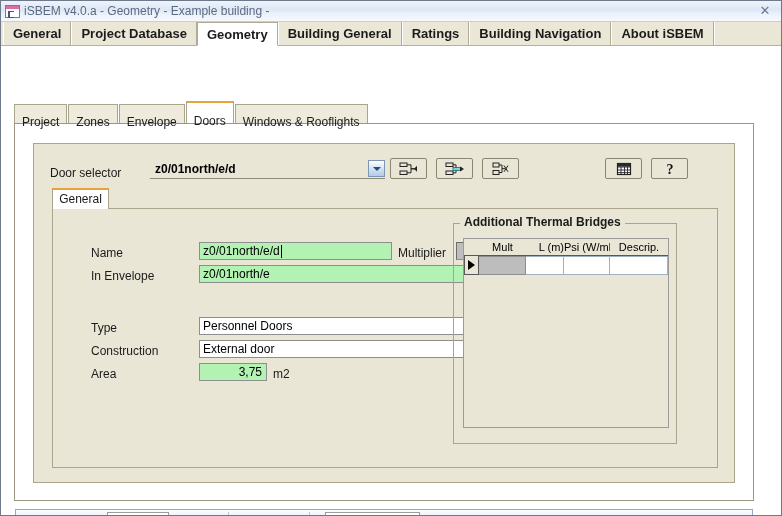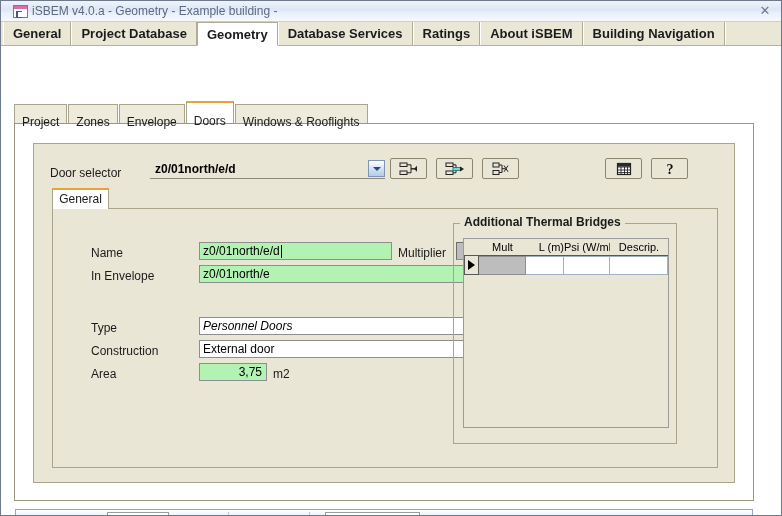--- a/index.html
+++ b/index.html
@@ -25,21 +25,21 @@
   }
 
   
   .titlebar {
     position: relative;
     height: 21px;
     background: linear-gradient(to bottom, #eef3fb 0%, #dde7f5 45%, #e9f0fa 60%, #f6f9fd 100%);
     border-bottom: 1px solid #c3cede;
     display: flex;
     align-items: center;
-    padding-left: 12px;
+    padding-left: 4px;
     box-sizing: border-box;
   }
   .win-icon {
     width: 15px;
     height: 13px;
     margin-right: 4px;
     border: 1px solid #9b6b85;
     background: #ffffff;
     position: relative;
     box-sizing: border-box;
@@ -521,24 +521,24 @@
   <div class="titlebar">
     <div class="win-icon"></div>
     <div class="win-title">iSBEM v4.0.a - Geometry - Example building -</div>
     <div class="win-close">✕</div>
   </div>
 
   <div class="main-tabs">
     <div class="main-tab">General</div>
     <div class="main-tab">Project Database</div>
     <div class="main-tab active">Geometry</div>
-    <div class="main-tab">Database Services</div>
+    <div class="main-tab">Building General</div>
     <div class="main-tab">Ratings</div>
+    <div class="main-tab">Building Navigation</div>
     <div class="main-tab">About iSBEM</div>
-    <div class="main-tab">Building Navigation</div>
     <div class="main-tabs-filler"></div>
   </div>
 
   <div class="body-area">
 
     <div class="sub-tabs">
       <div class="sub-tab">Project</div>
       <div class="sub-tab">Zones</div>
       <div class="sub-tab">Envelope</div>
       <div class="sub-tab active">Doors</div>
@@ -607,21 +607,21 @@
 
           <div class="fld-label" style="left:38px; top:60px;">In Envelope</div>
           <div class="combo-field green" style="left:146px; top:56px; width:294px;">
             <div class="val">z0/01north/e</div>
             <div class="combo-arrow">
                 <i></i>
               </div>
           </div>
 
           <div class="fld-label" style="left:38px; top:112px;">Type</div>
-          <div class="combo-field" style="left:146px; top:108px; width:294px;font-style:italic;">
+          <div class="combo-field" style="left:146px; top:108px; width:294px;">
             <div class="val">Personnel Doors</div>
             <div class="combo-arrow">
                 <i></i>
               </div>
           </div>
 
           <div class="fld-label" style="left:38px; top:135px;">Construction</div>
           <div class="combo-field" style="left:146px; top:131px; width:294px;">
             <div class="val">External door</div>
             <div class="combo-arrow">

